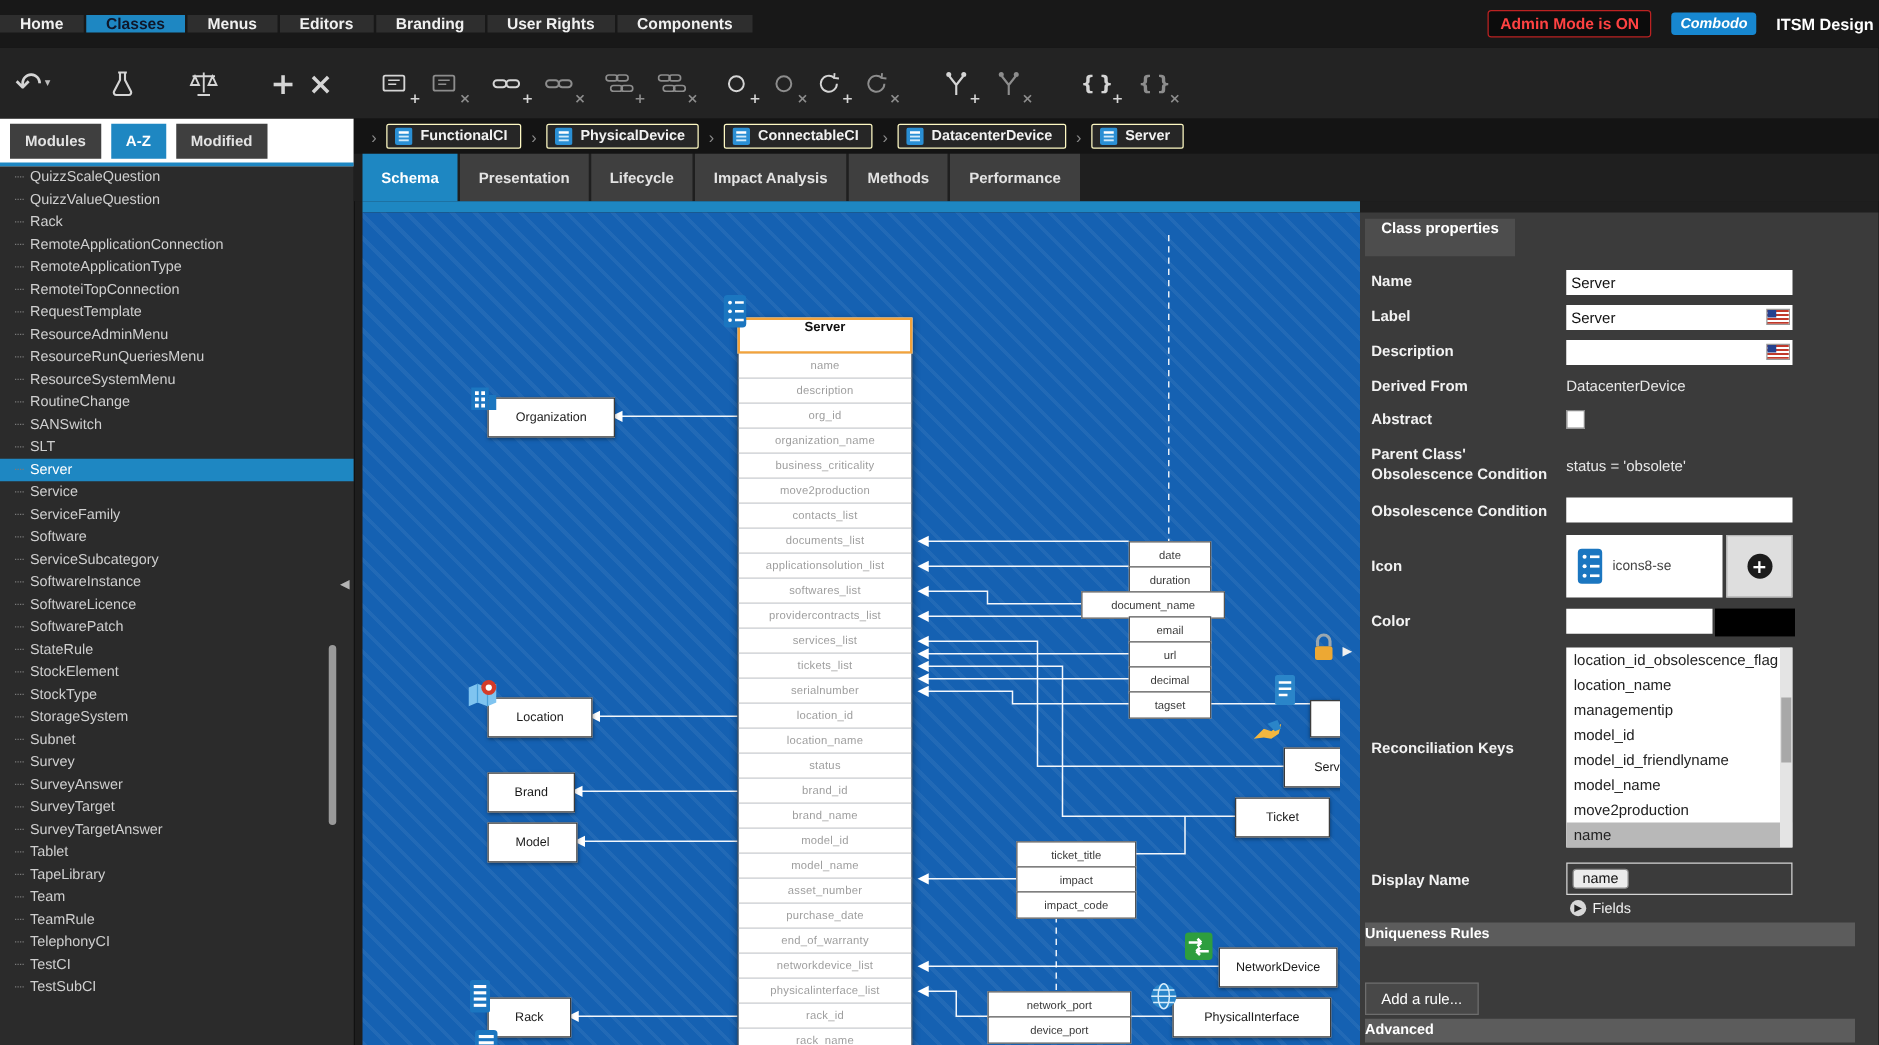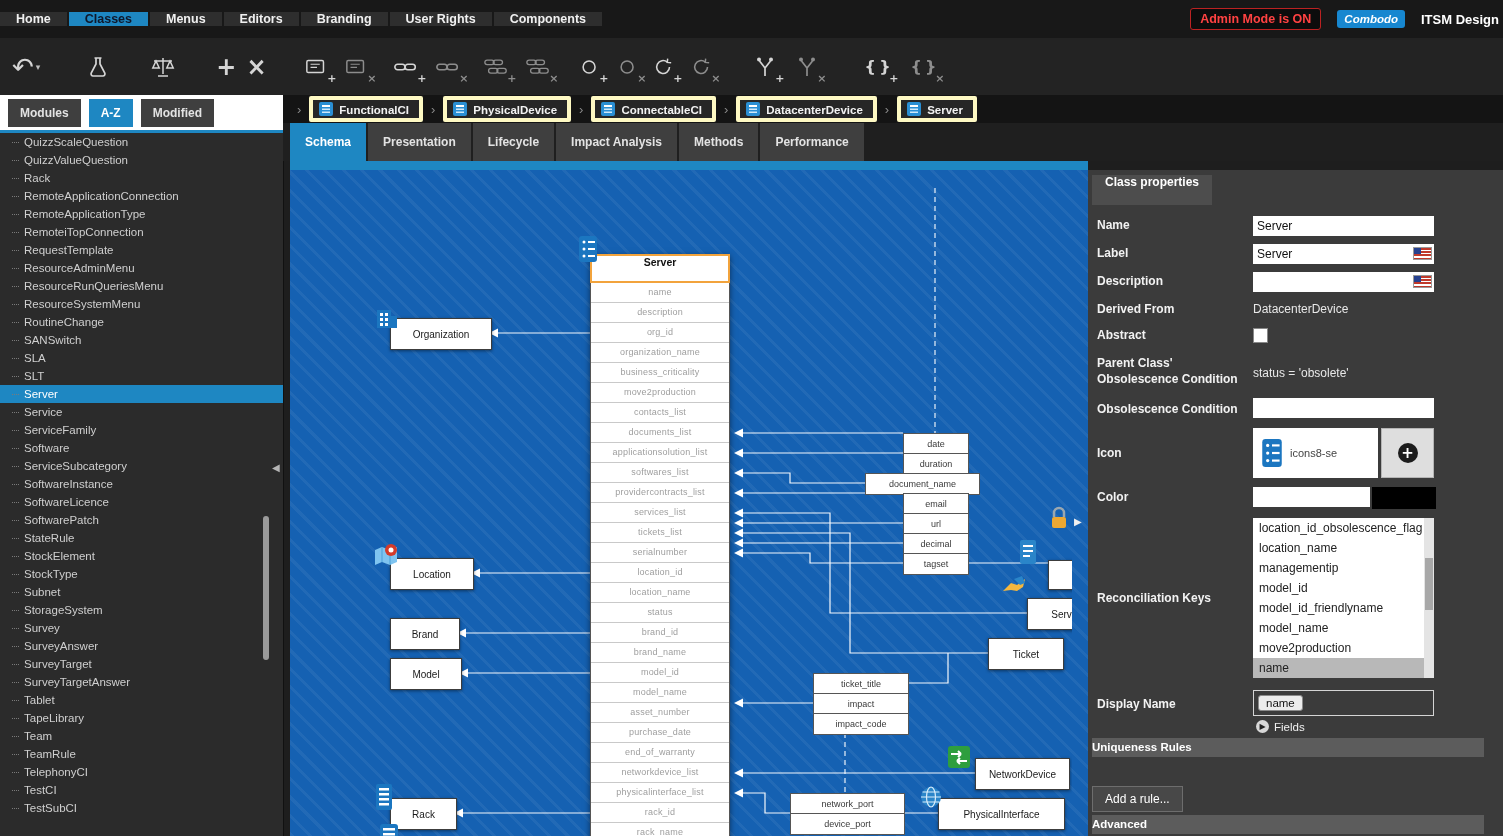--- a/index.html
+++ b/index.html
@@ -47,21 +47,21 @@
                      border-top:1px dotted #7a7a7a;vertical-align:middle;}
   .side-item.selected{background:#1e87c2;color:#fff;}
   #side-scroll-thumb{position:absolute;left:263px;top:421px;width:6px;height:144px;
                      background:#9a9a9a;border-radius:3px;cursor:pointer;}
   #collapse-left{position:absolute;left:272px;top:462px;color:#b5b5b5;font-size:10px;cursor:pointer;z-index:5;}
 
   
   #breadcrumb{position:absolute;left:283px;top:95px;width:1220px;height:28px;background:#141414;
               display:flex;align-items:center;padding-left:6px;}
   .crumb-sep{color:#8a8a8a;font-size:13px;margin:0 8px;}
-  .crumb{display:inline-flex;align-items:flex-end;gap:6px;background:#262626;border:4px solid #fef9c3;
+  .crumb{display:inline-flex;align-items:center;gap:6px;background:#262626;border:1px solid #fef9c3;
          border-radius:2px;padding:2px 10px 2px 6px;cursor:pointer;}
   .crumb-label{color:#f2f2f2;font:700 11.5px "Liberation Sans",sans-serif;}
 
   
   #tabrow{position:absolute;left:283px;top:123px;width:1220px;height:38px;background:#1f1f1f;
           display:flex;align-items:stretch;padding-left:7px;}
   .schema-tab{background:#3f3f3f;color:#e3e3e3;font:700 12px "Liberation Sans",sans-serif;
               padding:0 15px;display:flex;align-items:center;margin-right:2px;cursor:pointer;}
   .schema-tab.active{background:#1e87c2;color:#fff;}
   #tabstrip{position:absolute;left:290px;top:161px;width:798px;height:9px;background:#1e87c2;}
@@ -321,21 +321,20 @@
         <div class="side-item">ResourceAdminMenu</div>
 
         <div class="side-item">ResourceRunQueriesMenu</div>
 
         <div class="side-item">ResourceSystemMenu</div>
 
         <div class="side-item">RoutineChange</div>
 
         <div class="side-item">SANSwitch</div>
 
-        <div class="side-item">SLA</div>
 
         <div class="side-item">SLT</div>
 
         <div class="side-item selected">Server</div>
 
         <div class="side-item">Service</div>
 
         <div class="side-item">ServiceFamily</div>
 
         <div class="side-item">Software</div>
@@ -347,23 +346,23 @@
         <div class="side-item">SoftwareLicence</div>
 
         <div class="side-item">SoftwarePatch</div>
 
         <div class="side-item">StateRule</div>
 
         <div class="side-item">StockElement</div>
 
         <div class="side-item">StockType</div>
 
+        <div class="side-item">StorageSystem</div>
+
         <div class="side-item">Subnet</div>
-
-        <div class="side-item">StorageSystem</div>
 
         <div class="side-item">Survey</div>
 
         <div class="side-item">SurveyAnswer</div>
 
         <div class="side-item">SurveyTarget</div>
 
         <div class="side-item">SurveyTargetAnswer</div>
 
         <div class="side-item">Tablet</div>

